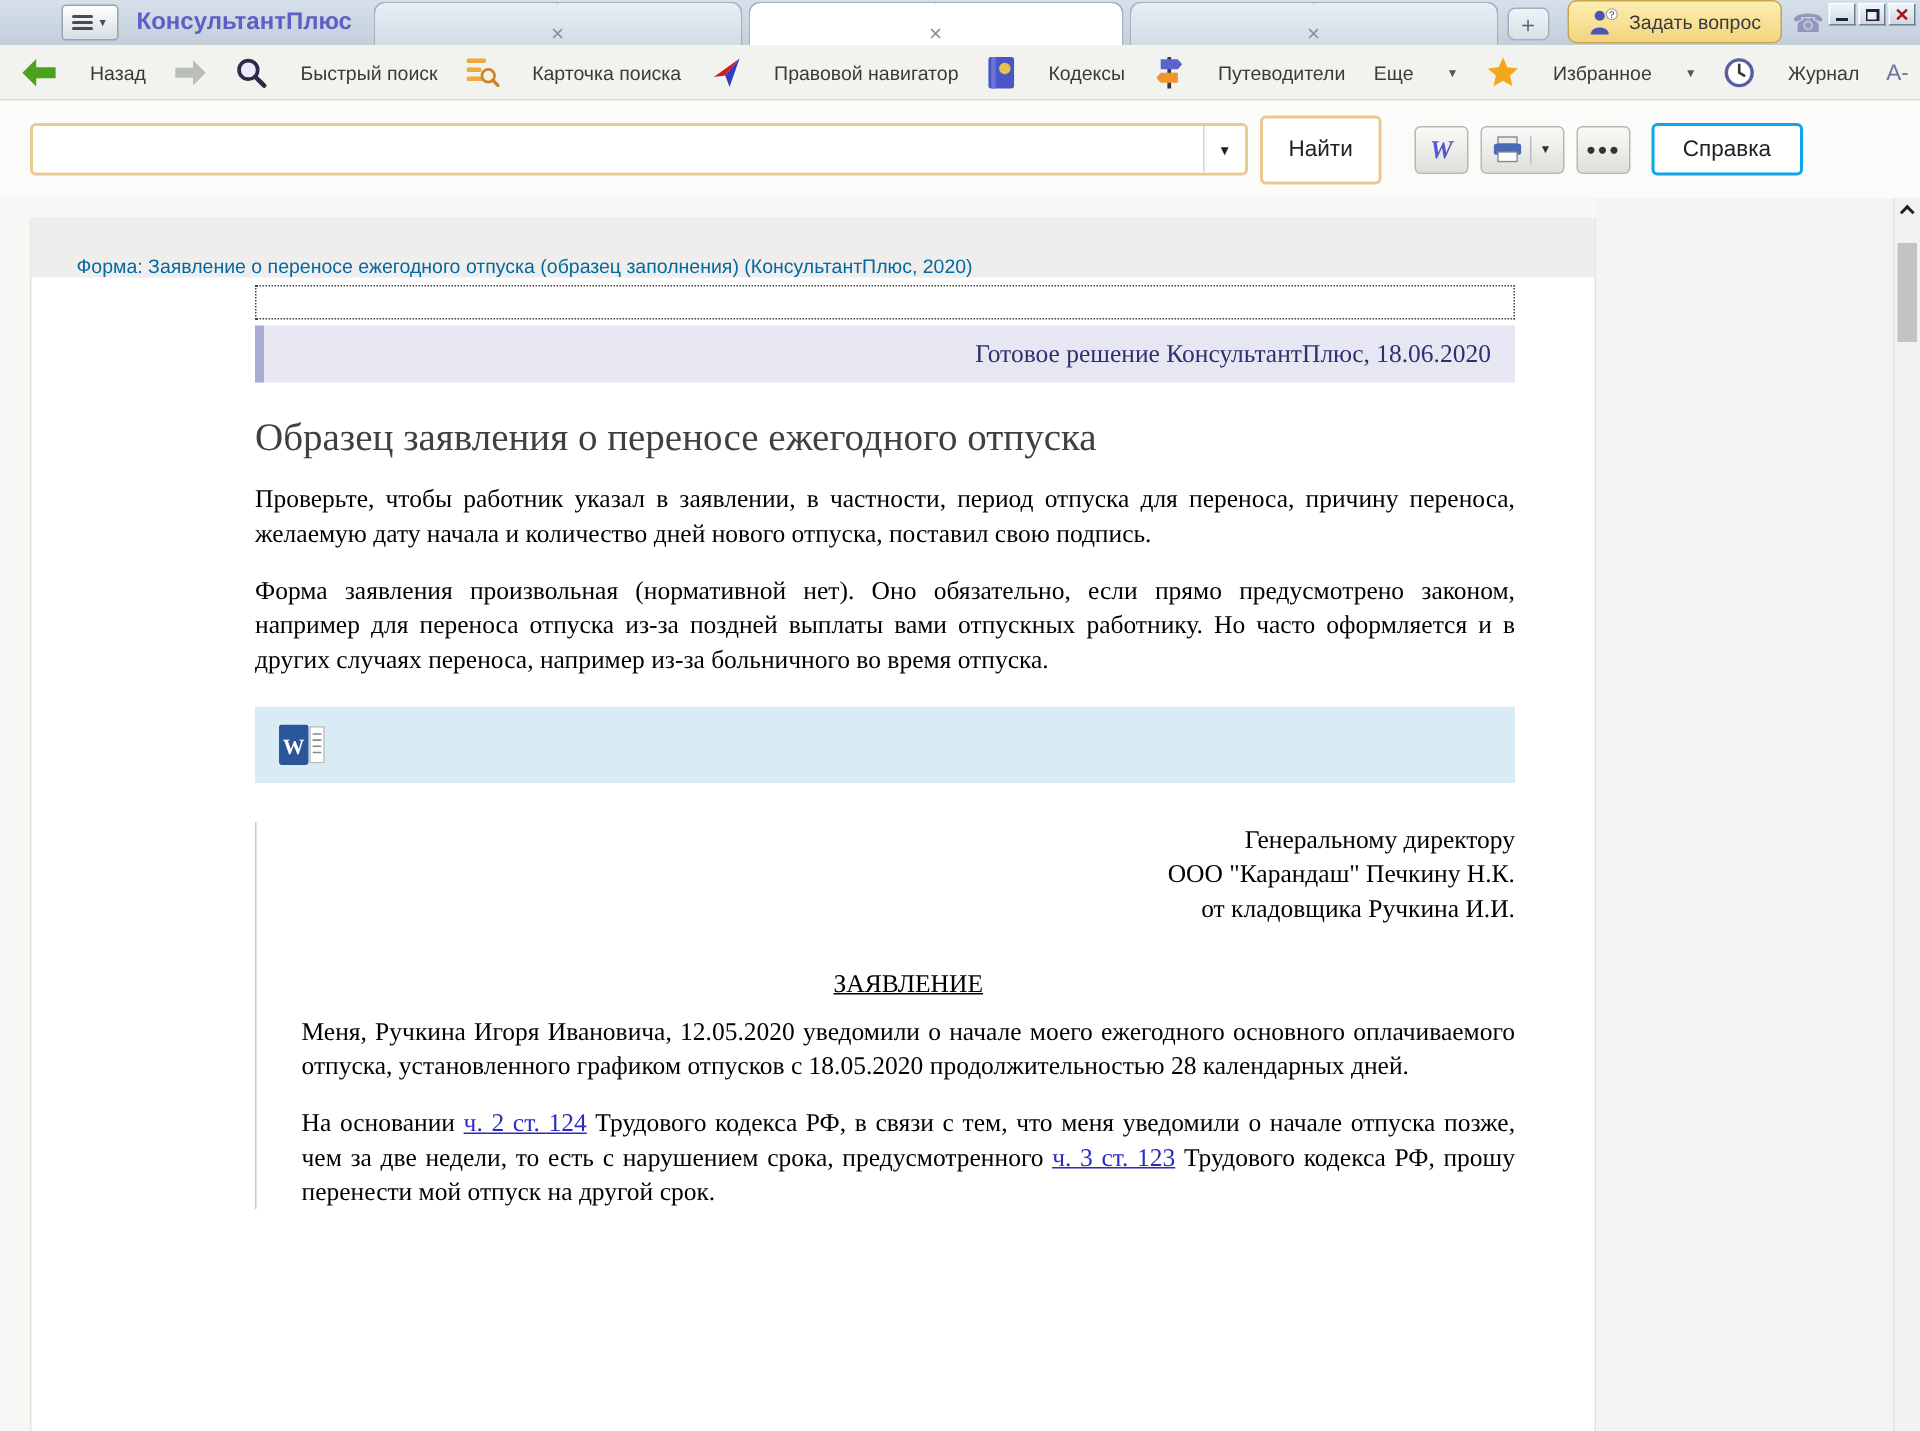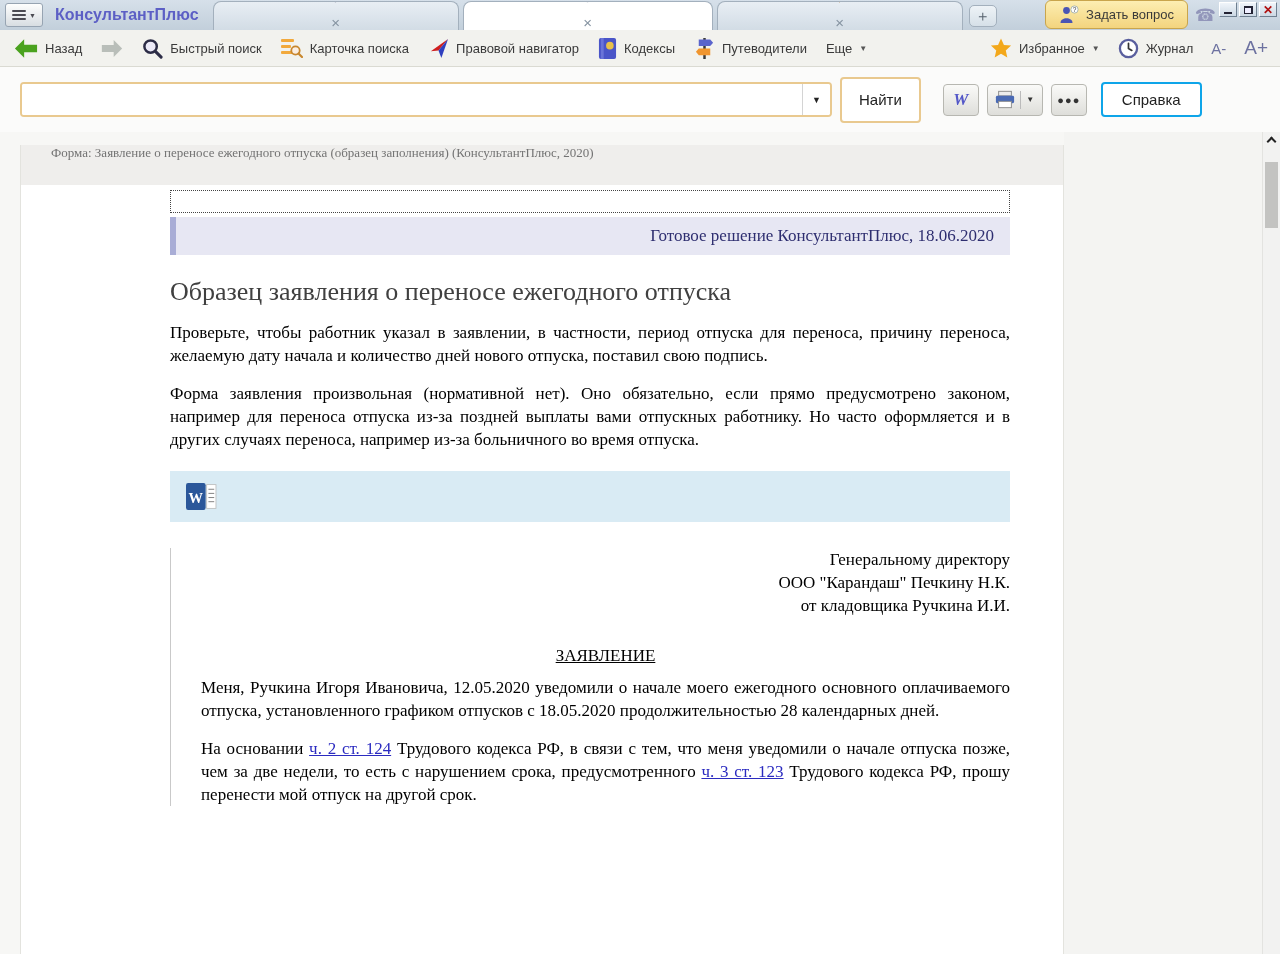--- a/index.html
+++ b/index.html
@@ -1,20 +1,20 @@
 <!DOCTYPE html>
 <html><head>
 <meta charset="utf-8">
 <style>
   * { margin:0; padding:0; box-sizing:border-box; }
   body { font-family:"Liberation Sans", sans-serif; background:#888; }
   .window { width:1280px; height:954px; background:#fbfbfa; position:relative; overflow:hidden; }
 
   
-  .tabbar { height:30px; background:linear-gradient(#d6e0ea,#c2cfdb); display:flex; align-items:flex-end; position:relative; }
+  .tabbar { height:30px; background:linear-gradient(#d6e0ea,#c2cfdb); display:flex; align-items:flex-end; position:relative;padding-left:36px; }
   .hamburger-btn { margin:3px 6px 3px 5px; width:38px; height:24px; background:linear-gradient(#fefefe,#d8dde2); border:1px solid #97a4b2; border-radius:3px; display:flex; align-items:center; justify-content:center; gap:3px; cursor:pointer; align-self:center; }
   .hbars { display:flex; flex-direction:column; gap:2px; }
   .hbars span { width:14px; height:2px; background:#4a4a52; border-radius:1px; }
   .hcaret { font-size:7px; color:#4a4a52; }
   .logo { font-size:16px; font-weight:bold; color:#5c5fc5; padding:0 14px 0 6px; align-self:center; letter-spacing:0; white-space:nowrap; }
   .tab { height:29px; display:flex; align-items:center; gap:6px; padding:0 9px; font-size:13px; color:#44505c; border:1px solid #a3b0bd; border-bottom:none; border-radius:8px 8px 0 0; max-width:250px; min-width:246px; cursor:pointer; margin-right:4px;flex-direction:column; }
   .tab.inactive { background:linear-gradient(#e8eef4,#d2dce5); }
   .tab.active { background:#ffffff; color:#333; }
   .tab-label { white-space:nowrap; overflow:hidden; flex:1; }
   .tab-close { color:#8593a1; font-size:15px; line-height:1; padding:0 1px; cursor:pointer; }
@@ -24,21 +24,21 @@
   .win-controls { position:absolute; right:3px; top:2px; display:flex; gap:2px; }
   .win-btn { width:18px; height:15px; background:linear-gradient(#f0f5fa,#ccd8e4); border:1px solid; border-color:#ffffff #6e7f90 #6e7f90 #ffffff; display:flex; align-items:center; justify-content:center; cursor:pointer; }
   .ic-min { width:8px; height:2px; background:#223; margin-top:7px; }
   .ic-restore { width:9px; height:8px; position:relative; }
   .ic-restore::before { content:""; position:absolute; right:0; top:0; width:6px; height:5px; border:1px solid #223; border-top-width:2px; background:#eef; }
   .ic-restore::after { content:""; position:absolute; left:0; bottom:0; width:6px; height:5px; border:1px solid #223; border-top-width:2px; background:#eef; }
   .ic-close { color:#b01010; font-weight:bold; font-size:12px; line-height:1; }
 
   
   .toolbar { height:37px; background:#f2f2ee; border-bottom:1px solid #dadad2; display:flex; align-items:center; padding:0 12px 0 14px; gap:19px; font-size:13px; color:#3a3a3a; }
-  .tool { display:flex; align-items:center; gap:7px; cursor:pointer; white-space:nowrap; }
+  .tool { display:flex; align-items:center; gap:22px; cursor:pointer; white-space:nowrap; }
   .tool .caret { font-size:8px; color:#555; }
   .tool-right-group { margin-left:auto; display:flex; align-items:center; gap:18px; }
   .font-btn { font-size:15px; color:#6d72a0; cursor:pointer; }
   .font-btn.big { font-size:19px; }
 
   
   .searchrow { height:65px; background:#fbfbfa; display:flex; align-items:center; padding-left:20px; }
   .search-combo { width:812px; height:35px; border:2px solid #e9c98f; border-radius:4px; background:#fff; display:flex; overflow:hidden; }
   .search-input { flex:1; border:none; outline:none; font-size:15px; padding:0 9px; color:#222; background:#fff; }
   .combo-arrow { width:28px; border-left:1px solid #d4d4d4; display:flex; align-items:center; justify-content:center; font-size:9px; color:#222; cursor:pointer; background:#fff; }
@@ -47,21 +47,21 @@
   .w-btn { width:36px; margin-left:22px; font-family:"Liberation Serif", serif; font-style:italic; font-weight:bold; font-size:17px; color:#5458c8; }
   .print-btn { width:56px; margin-left:8px; gap:0; }
   .print-caret { font-size:8px; color:#333; padding-left:5px; margin-left:5px; border-left:1px solid #bbb; height:18px; display:flex; align-items:center; }
   .dots-btn { width:36px; margin-left:8px; font-size:11px; font-weight:bold; color:#333; letter-spacing:1px; }
   .help-btn { margin-left:14px; height:35px; padding:0 19px; background:#fff; border:2px solid #0ea5e9; border-radius:4px; font-size:15px; color:#222; cursor:pointer; }
 
   
   .content { height:822px; display:flex; background:#f7f7f5; }
   .left-strip { width:20px; background:#f7f7f5; }
   .doc-panel { width:1044px; background:#fff; border-left:1px solid #e3e3de; border-right:1px solid #e3e3de; display:flex; flex-direction:column; margin-top:13px; }
-  .doc-header { height:40px; min-height:40px; background:#efeeec; display:flex; align-items:flex-start; padding-left:30px; font-size:13px; color:#737373;font-family:Liberation Serif, serif; }
+  .doc-header { height:40px; min-height:40px; background:#efeeec; display:flex; align-items:flex-end; padding-left:30px; font-size:13px; color:#0369a1; }
   .doc-body { flex:1; overflow:hidden; padding:5px 53px 0 149px; font-family:"Liberation Serif", serif; color:#000; }
   .dotted-box { height:23px; border:1px dotted #444; margin-bottom:4px; }
   .banner { background:#e7e7f3; border-left:6px solid #a9add6; text-align:right; padding:9px 16px 9px 0; font-size:17px; color:#2e2e70; }
   .doc-title { font-size:26px; font-weight:normal; margin:22px 0 14px; color:#404040; }
   .para { font-size:17px; line-height:23px; text-align:justify; margin-bottom:15px; }
   .word-box { background:#d9ebf4; padding:12px 16px; display:flex; align-items:center; gap:14px; margin:20px 0 26px; font-size:17px; }
   .doc-link { color:#2b2bc0; text-decoration:underline; cursor:pointer; }
   .form-section { border-left:1px solid #c9c9c9; padding-left:30px; margin-top:22px; }
   .addressee { text-align:right; font-size:17px; line-height:23px; }
   .form-heading { text-align:center; font-size:17px; margin:29px 0 10px;text-decoration:underline; }

